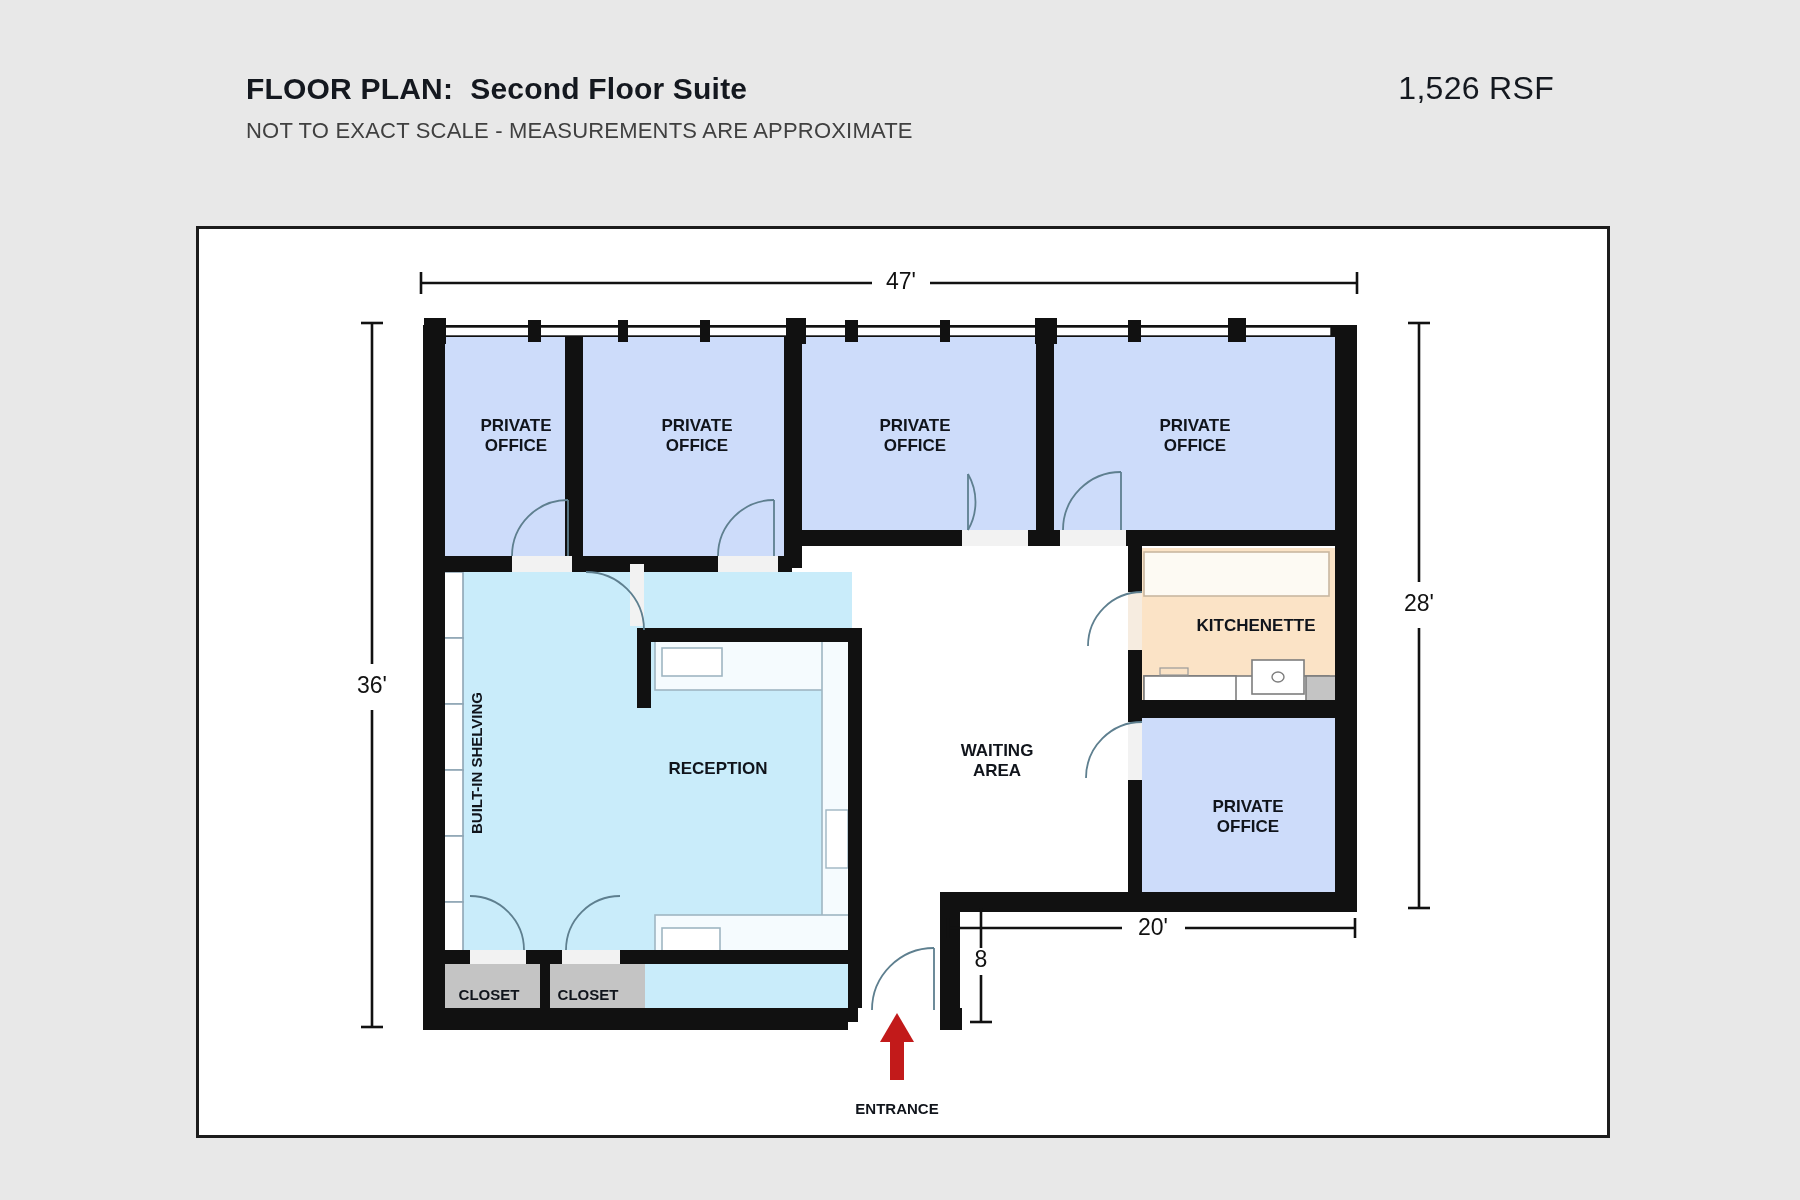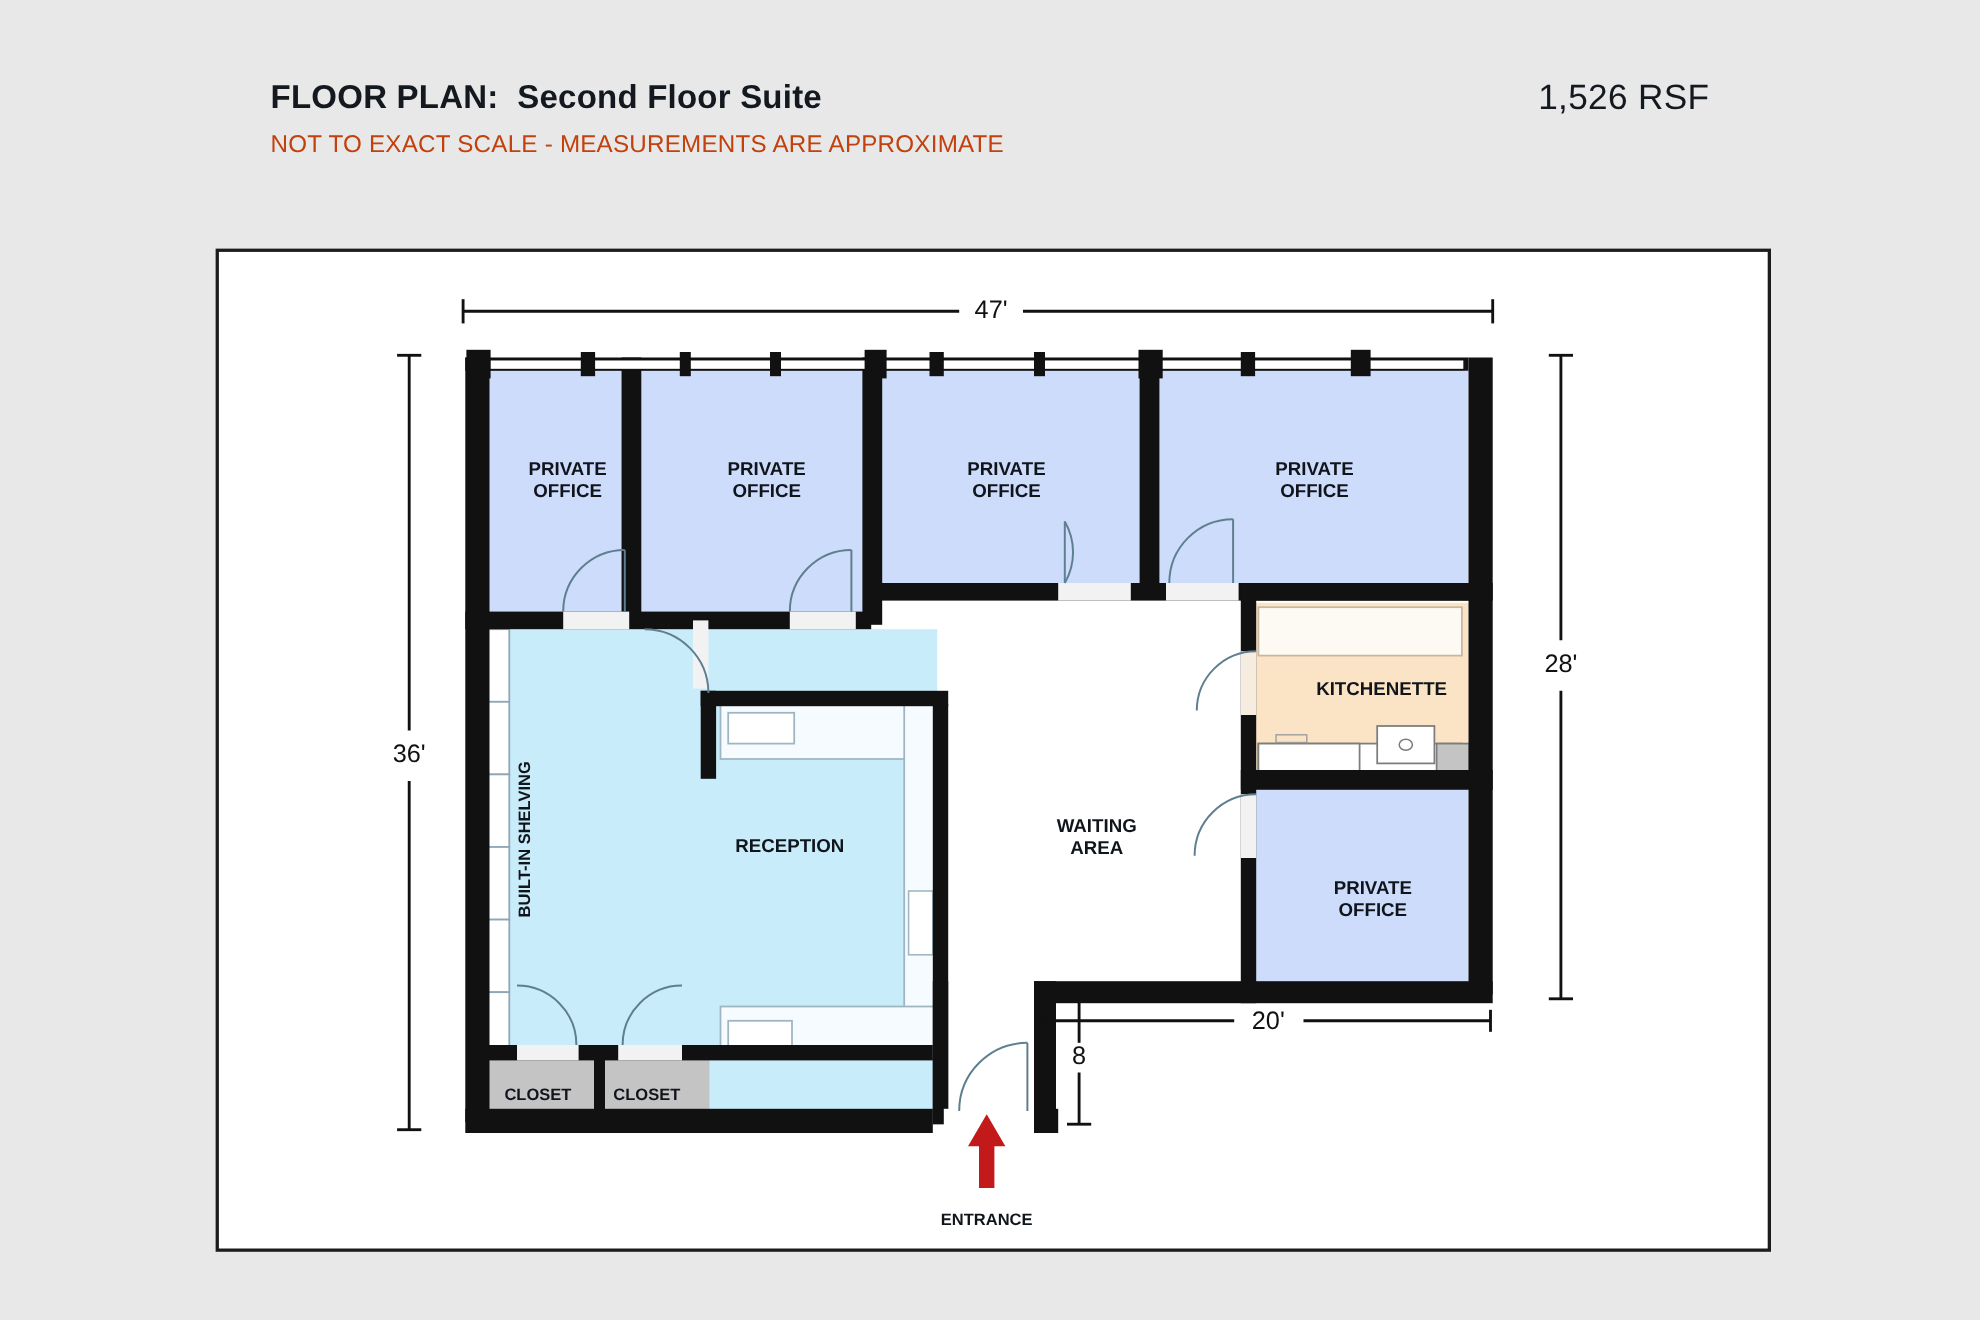--- a/index.html
+++ b/index.html
@@ -29,21 +29,21 @@
     color: #14181f;
     letter-spacing: 0.2px;
     white-space: pre;
   }
   .hdr-sub {
     position: absolute;
     left: 246px;
     top: 118px;
     font-size: 22px;
     font-weight: 400;
-    color: #c2410c;
+    color: #404040;
     letter-spacing: 0.2px;
     white-space: pre;
   }
   .hdr-rsf {
     position: absolute;
     right: 246px;
     top: 70px;
     font-size: 32px;
     font-weight: normal;
     color: #14181f;

